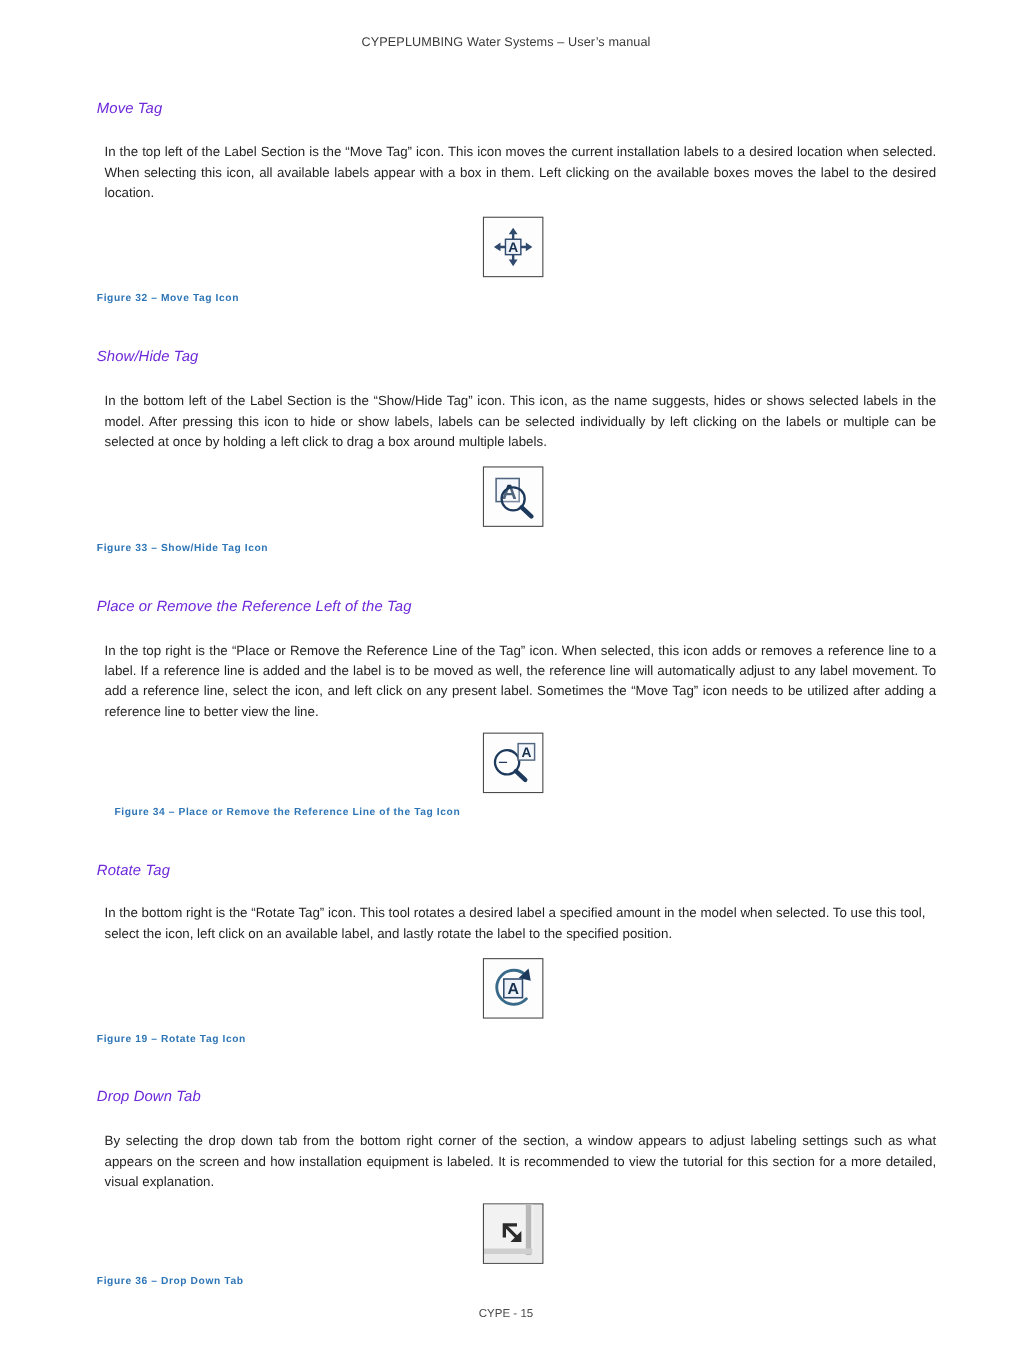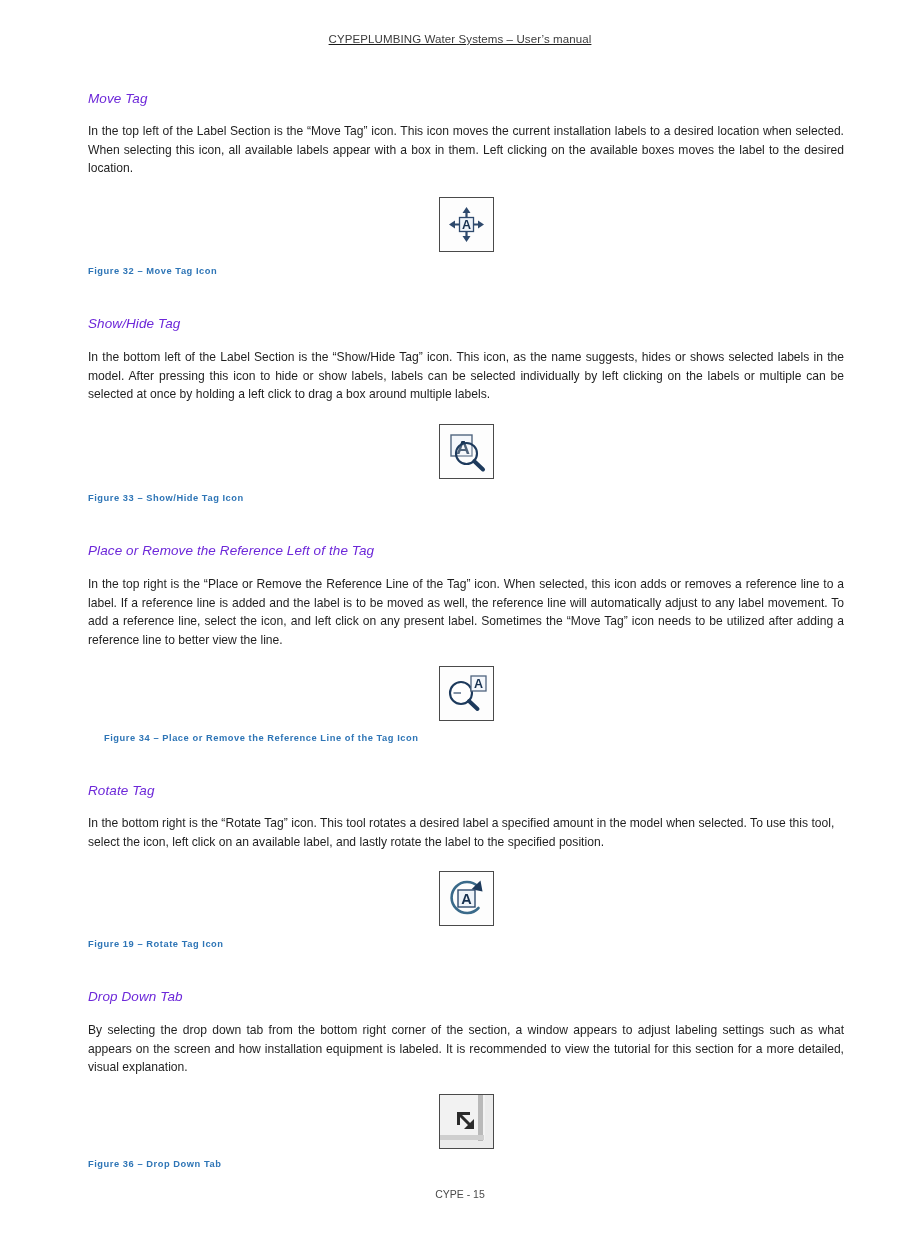--- a/index.html
+++ b/index.html
@@ -14,21 +14,20 @@
     color: #1a1a1a;
     position: relative;
     overflow: hidden;
   }
   .page {
     width: 920px;
     height: 1239px;
     position: relative;
     box-sizing: border-box;
     padding: 0 88px;
-    text-decoration: underline;
   }
   .doc-header {
     text-align: center;
     font-size: 11.5px;
     color: #3b3b3b;
     padding-top: 33px;
     letter-spacing: 0.1px;
   }
   .section-heading {
     font-size: 13.5px;
@@ -36,21 +35,21 @@
     color: #6d28d9;
     font-weight: normal;
     margin: 0;
     letter-spacing: 0.1px;
   }
   .body-text {
     font-size: 12.1px;
     line-height: 18.6px;
     color: #1f1f1f;
     text-align: justify;
-    margin: 0;
+    margin: 7px;
     letter-spacing: 0.01px;
   }
   .body-text.left {
     text-align: left;
   }
   .figure-block {
     text-align: center;
   }
   .icon-frame {
     display: inline-block;

